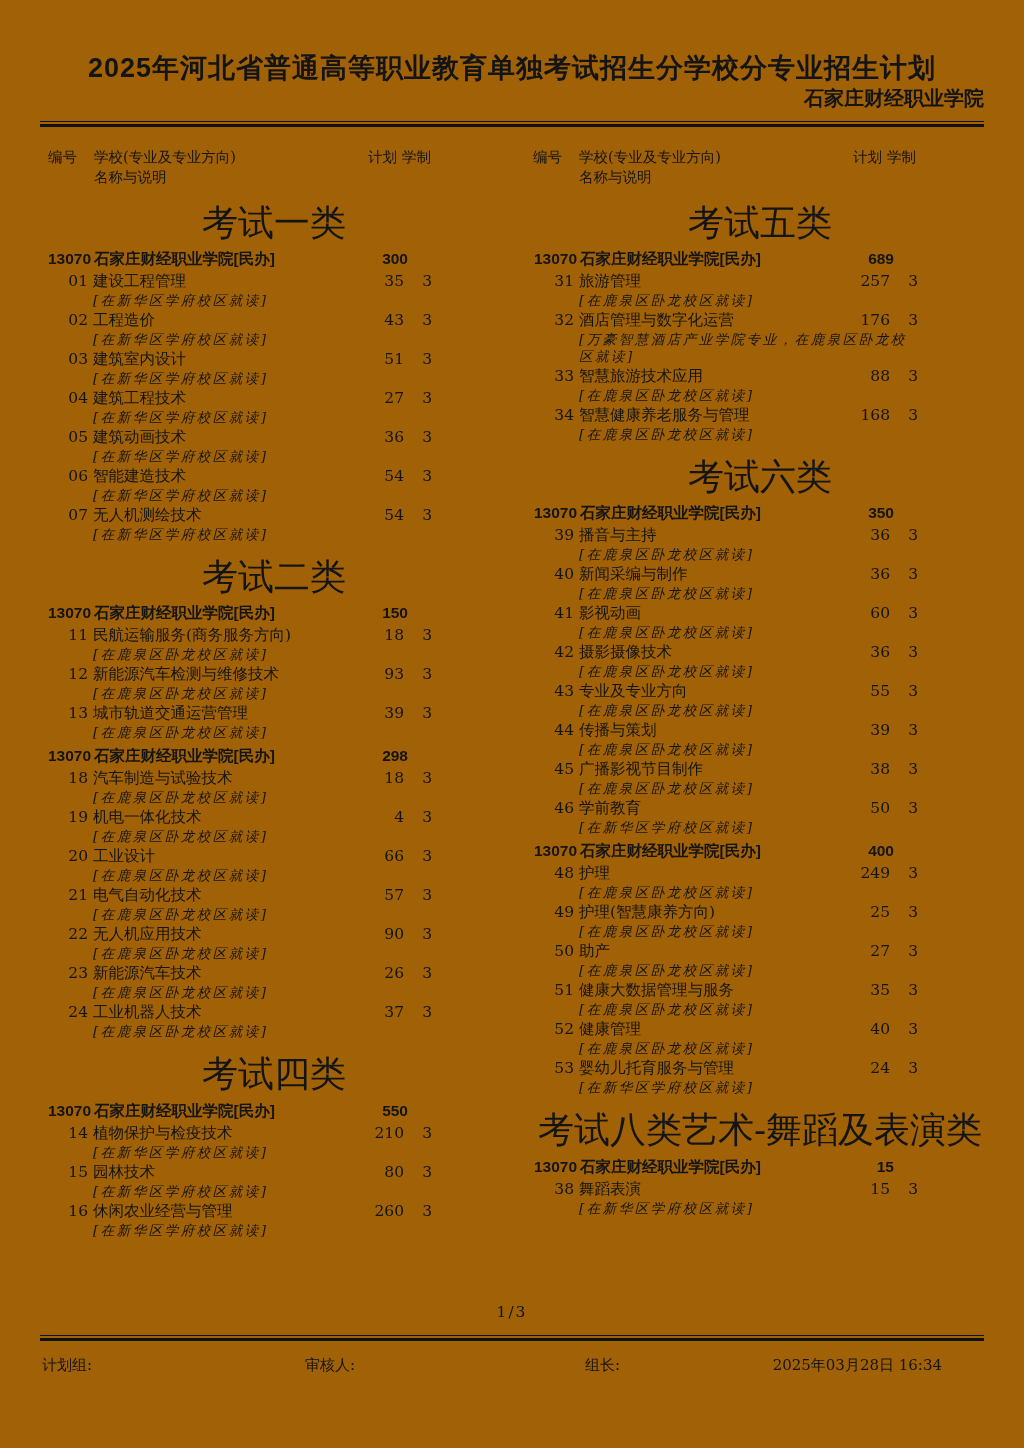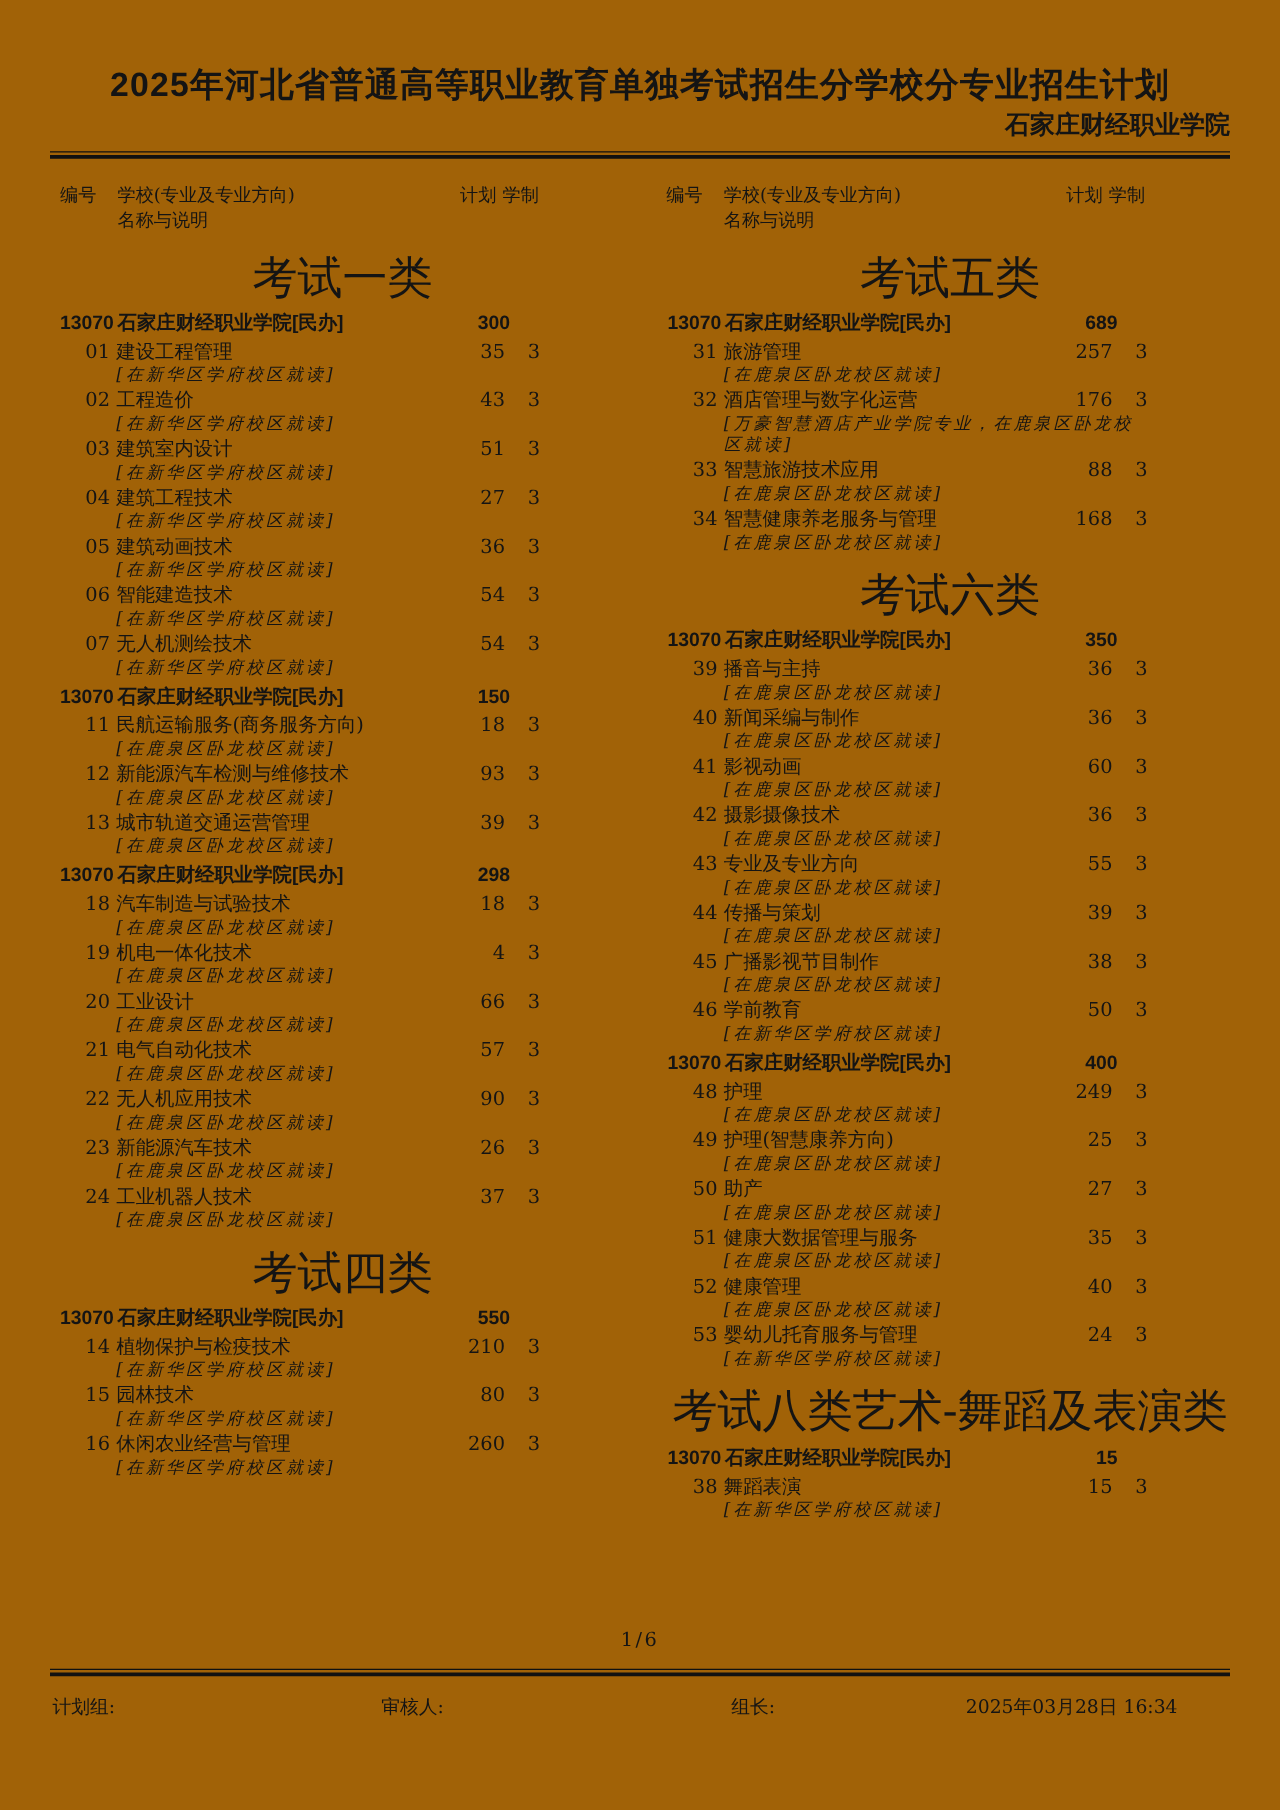--- a/index.html
+++ b/index.html
@@ -23,21 +23,21 @@
     margin:0;
     text-align:center;
     font-family:"Liberation Sans", sans-serif;
     font-weight:bold;
     font-size:27px;
     letter-spacing:1px;
     line-height:1.2;
   }
   .doc-subtitle{
     text-align:right;
-    font-family:Liberation Sans, sans-serif;
+    font-family:Liberation Mono, monospace;
     font-weight:bold;
     font-size:20px;
     margin-top:4px;
     line-height:1.2;
   }
   .rule-double{
     margin-top:9px;
     height:2px;
     border-top:1px solid #111;
     border-bottom:3px solid #111;
@@ -232,20 +232,21 @@
       <span class="m-name">无人机测绘技术</span>
       <span class="m-plan">54</span>
       <span class="m-dur">3</span>
     </div>
     <div class="m-note">[在新华区学府校区就读]</div>
   </div>
 </div>
   </section>
 
   <section class="section">
+    <h2 class="section-title">考试二类</h2>
     <div class="school-row">
       <span class="school-code">13070</span>
       <span class="school-name">石家庄财经职业学院[民办]</span>
       <span class="school-total">150</span>
     </div>
     <div class="majors">
   <div class="major">
     <div class="major-line">
       <span class="m-no">11</span>
       <span class="m-name">民航运输服务(商务服务方向)</span>
@@ -622,21 +623,21 @@
       <span class="m-dur">3</span>
     </div>
     <div class="m-note">[在新华区学府校区就读]</div>
   </div>
 </div>
   </section>
 </div>
   </div>
 
   <div class="footer">
-    <div class="page-number">1/6</div>
+    <div class="page-number">1/3</div>
     <div class="rule-double"></div>
     <div class="footer-row">
       <span class="f-plan-group">计划组:</span>
       <span class="f-reviewer">审核人:</span>
       <span class="f-leader">组长:</span>
       <span class="f-datetime">2025年03月28日  16:34</span>
     </div>
   </div>
 
 </div>

